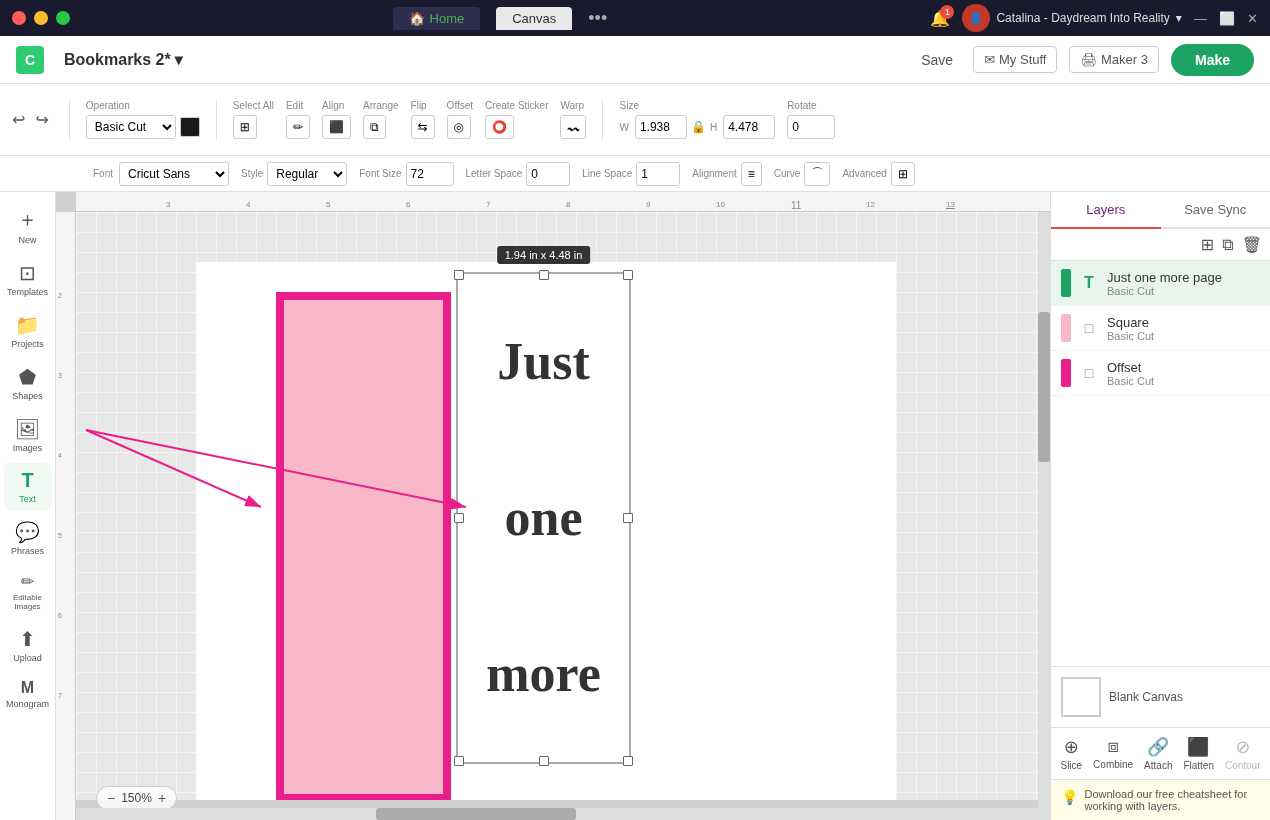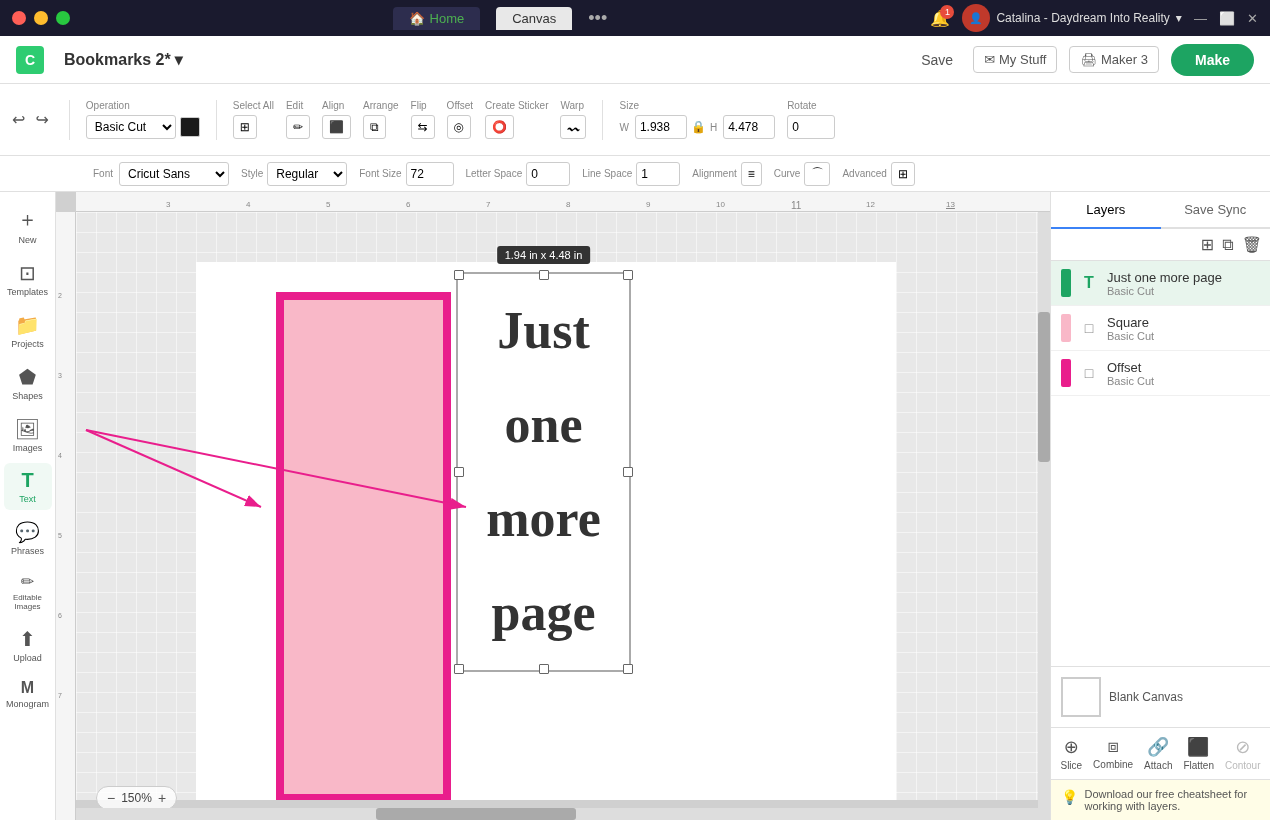--- a/index.html
+++ b/index.html
@@ -179,21 +179,21 @@
       border: 8px solid #e91e8c;
       background: #f9b8c8;
     }
 
     
     .text-element {
       position: absolute;
       top: 60px;
       left: 380px;
       width: 175px;
-      height: 400px;
+      height: 492px;
       border: 2px solid #aaa;
       background: rgba(255,255,255,0.2);
     }
     .text-handles {
       position: absolute;
       top: -4px; left: -4px; right: -4px; bottom: -4px;
     }
     .handle {
       position: absolute;
       width: 10px;
@@ -296,22 +296,22 @@
       flex: 1;
       text-align: center;
       padding: 10px 4px;
       font-size: 13px;
       color: #666;
       cursor: pointer;
       border-bottom: 2px solid transparent;
       margin-bottom: -2px;
     }
     .panel-tab.active {
-      color: #000000;
-      border-bottom: 2px solid #3b82f6;
+      color: #701a75;
+      border-bottom: 2px solid #ef4444;
     }
     .panel-actions {
       display: flex;
       justify-content: flex-end;
       padding: 6px 8px;
       gap: 8px;
       border-bottom: 1px solid #e0e0e0;
     }
     .panel-action-btn { background: none; border: none; cursor: pointer; color: #555; font-size: 16px; }
 
@@ -635,21 +635,20 @@
           <div class="handle ml"></div>
           <div class="handle mr"></div>
           <div class="handle bl"></div>
           <div class="handle bc"></div>
           <div class="handle br"></div>
         </div>
         <div class="text-content">
           <span class="text-line">Just</span>
           <span class="text-line">one</span>
           <span class="text-line">more</span>
-          <span class="text-line">page</span>
         </div>
       </div>
 
       <svg class="arrow-overlay" xmlns="http://www.w3.org/2000/svg">
 
         <defs>
           <marker id="arrowhead" markerWidth="8" markerHeight="6" refX="8" refY="3" orient="auto">
             <polygon points="0 0, 8 3, 0 6" fill="#e91e8c"></polygon>
           </marker>
         </defs>

